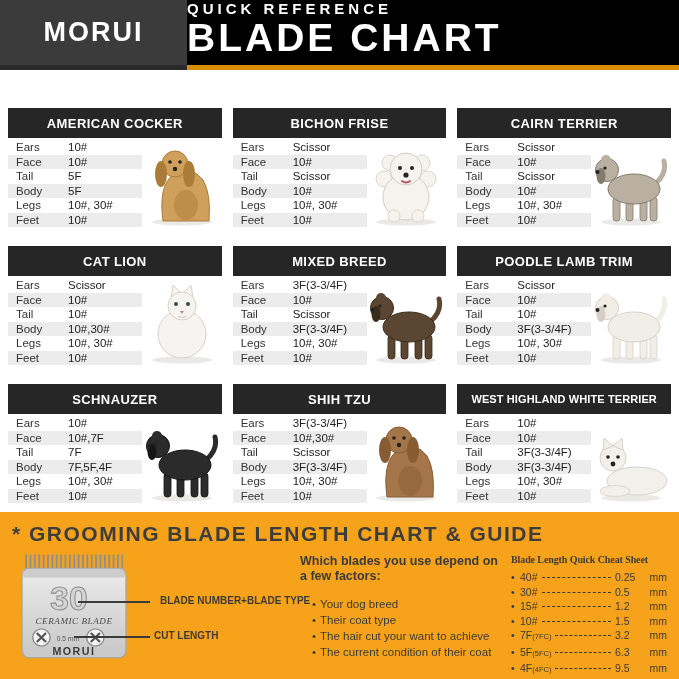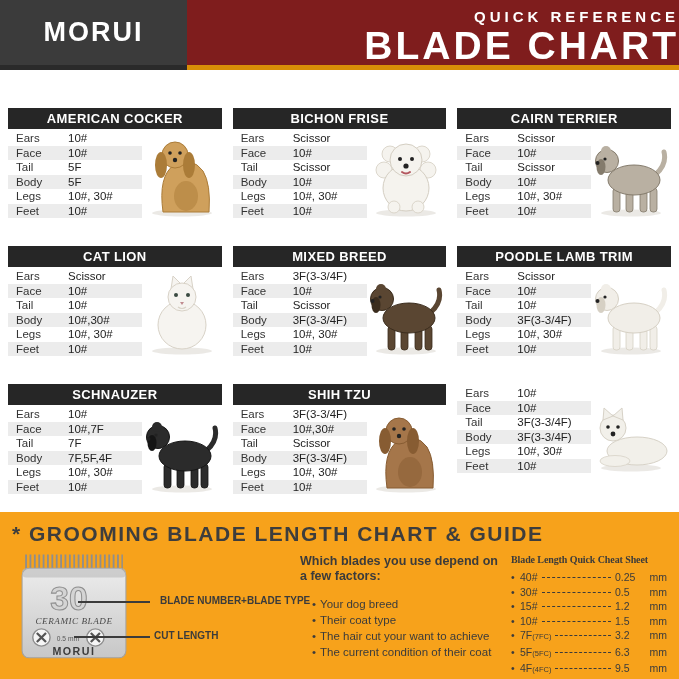--- a/index.html
+++ b/index.html
@@ -8,30 +8,30 @@
     font-family:"Liberation Sans","DejaVu Sans",sans-serif;
     -webkit-font-smoothing:antialiased;
   }
   
   .header{display:flex;height:70px;}
   .brand{
     width:187px;background:#3b3b3b;color:#fff;display:flex;align-items:center;justify-content:center;
     font-size:27px;font-weight:800;letter-spacing:2px;border-bottom:5px solid #2a2a2a;box-sizing:border-box;
   }
   .htitle{
-    flex:1;background:#7f1d1d;color:#fff;text-align:right;
-    border-bottom:5px solid #d98e07;box-sizing:border-box;padding-top:8px;
+    flex:1;background:#000000;color:#fff;text-align:left;
+    border-bottom:5px solid #d98e07;box-sizing:border-box;padding-top:0;
   }
   .kicker{font-size:15px;font-weight:800;letter-spacing:4px;line-height:17px;}
   .big{font-size:39px;font-weight:800;letter-spacing:3px;line-height:42px;}
   
   .grid{display:grid;grid-template-columns:repeat(3,1fr);gap:28px 11px;padding:0 8px;margin-top:38px;}
   .card{height:110px;}
   .chead{
-    background:#262626;color:#fff;height:21px;display:flex;align-items:center;justify-content:center;
+    background:#262626;color:#fff;height:30px;display:flex;align-items:center;justify-content:center;
     font-weight:700;font-size:13px;letter-spacing:.4px;white-space:nowrap;
   }
   .chead.small{font-size:11px;letter-spacing:.1px;}
   .cbody{display:flex;height:89px;}
   .blade-table{border-collapse:collapse;width:134px;margin-top:2px;flex:0 0 134px;}
   .blade-table td{font-size:11.5px;color:#222;height:14px;padding:0;line-height:14px;}
   .blade-table td.lbl{width:52px;padding-left:8px;color:#333;}
   .blade-table td.val{font-weight:500;}
   .blade-table tr:nth-child(even){background:#ececec;}
   .photo{flex:1;display:flex;align-items:flex-end;justify-content:center;}
@@ -463,20 +463,21 @@
       <ellipse cx="45" cy="31" rx="6" ry="13" fill="#875c32"></ellipse>
       <circle cx="26" cy="19" r="1.8" fill="#222"></circle>
       <circle cx="36" cy="19" r="1.8" fill="#222"></circle>
       <circle cx="31" cy="26" r="2.2" fill="#222"></circle>
           </svg>
         </div>
     </div>
   </div>
 
   <div class="card">
+    <div class="chead small">WEST HIGHLAND WHITE TERRIER</div>
     <div class="cbody">
       <table class="blade-table">
           <tbody>
             <tr>
               <td class="lbl">Ears</td>
               <td class="val">10#</td>
             </tr>
             <tr>
               <td class="lbl">Face</td>
               <td class="val">10#</td>

